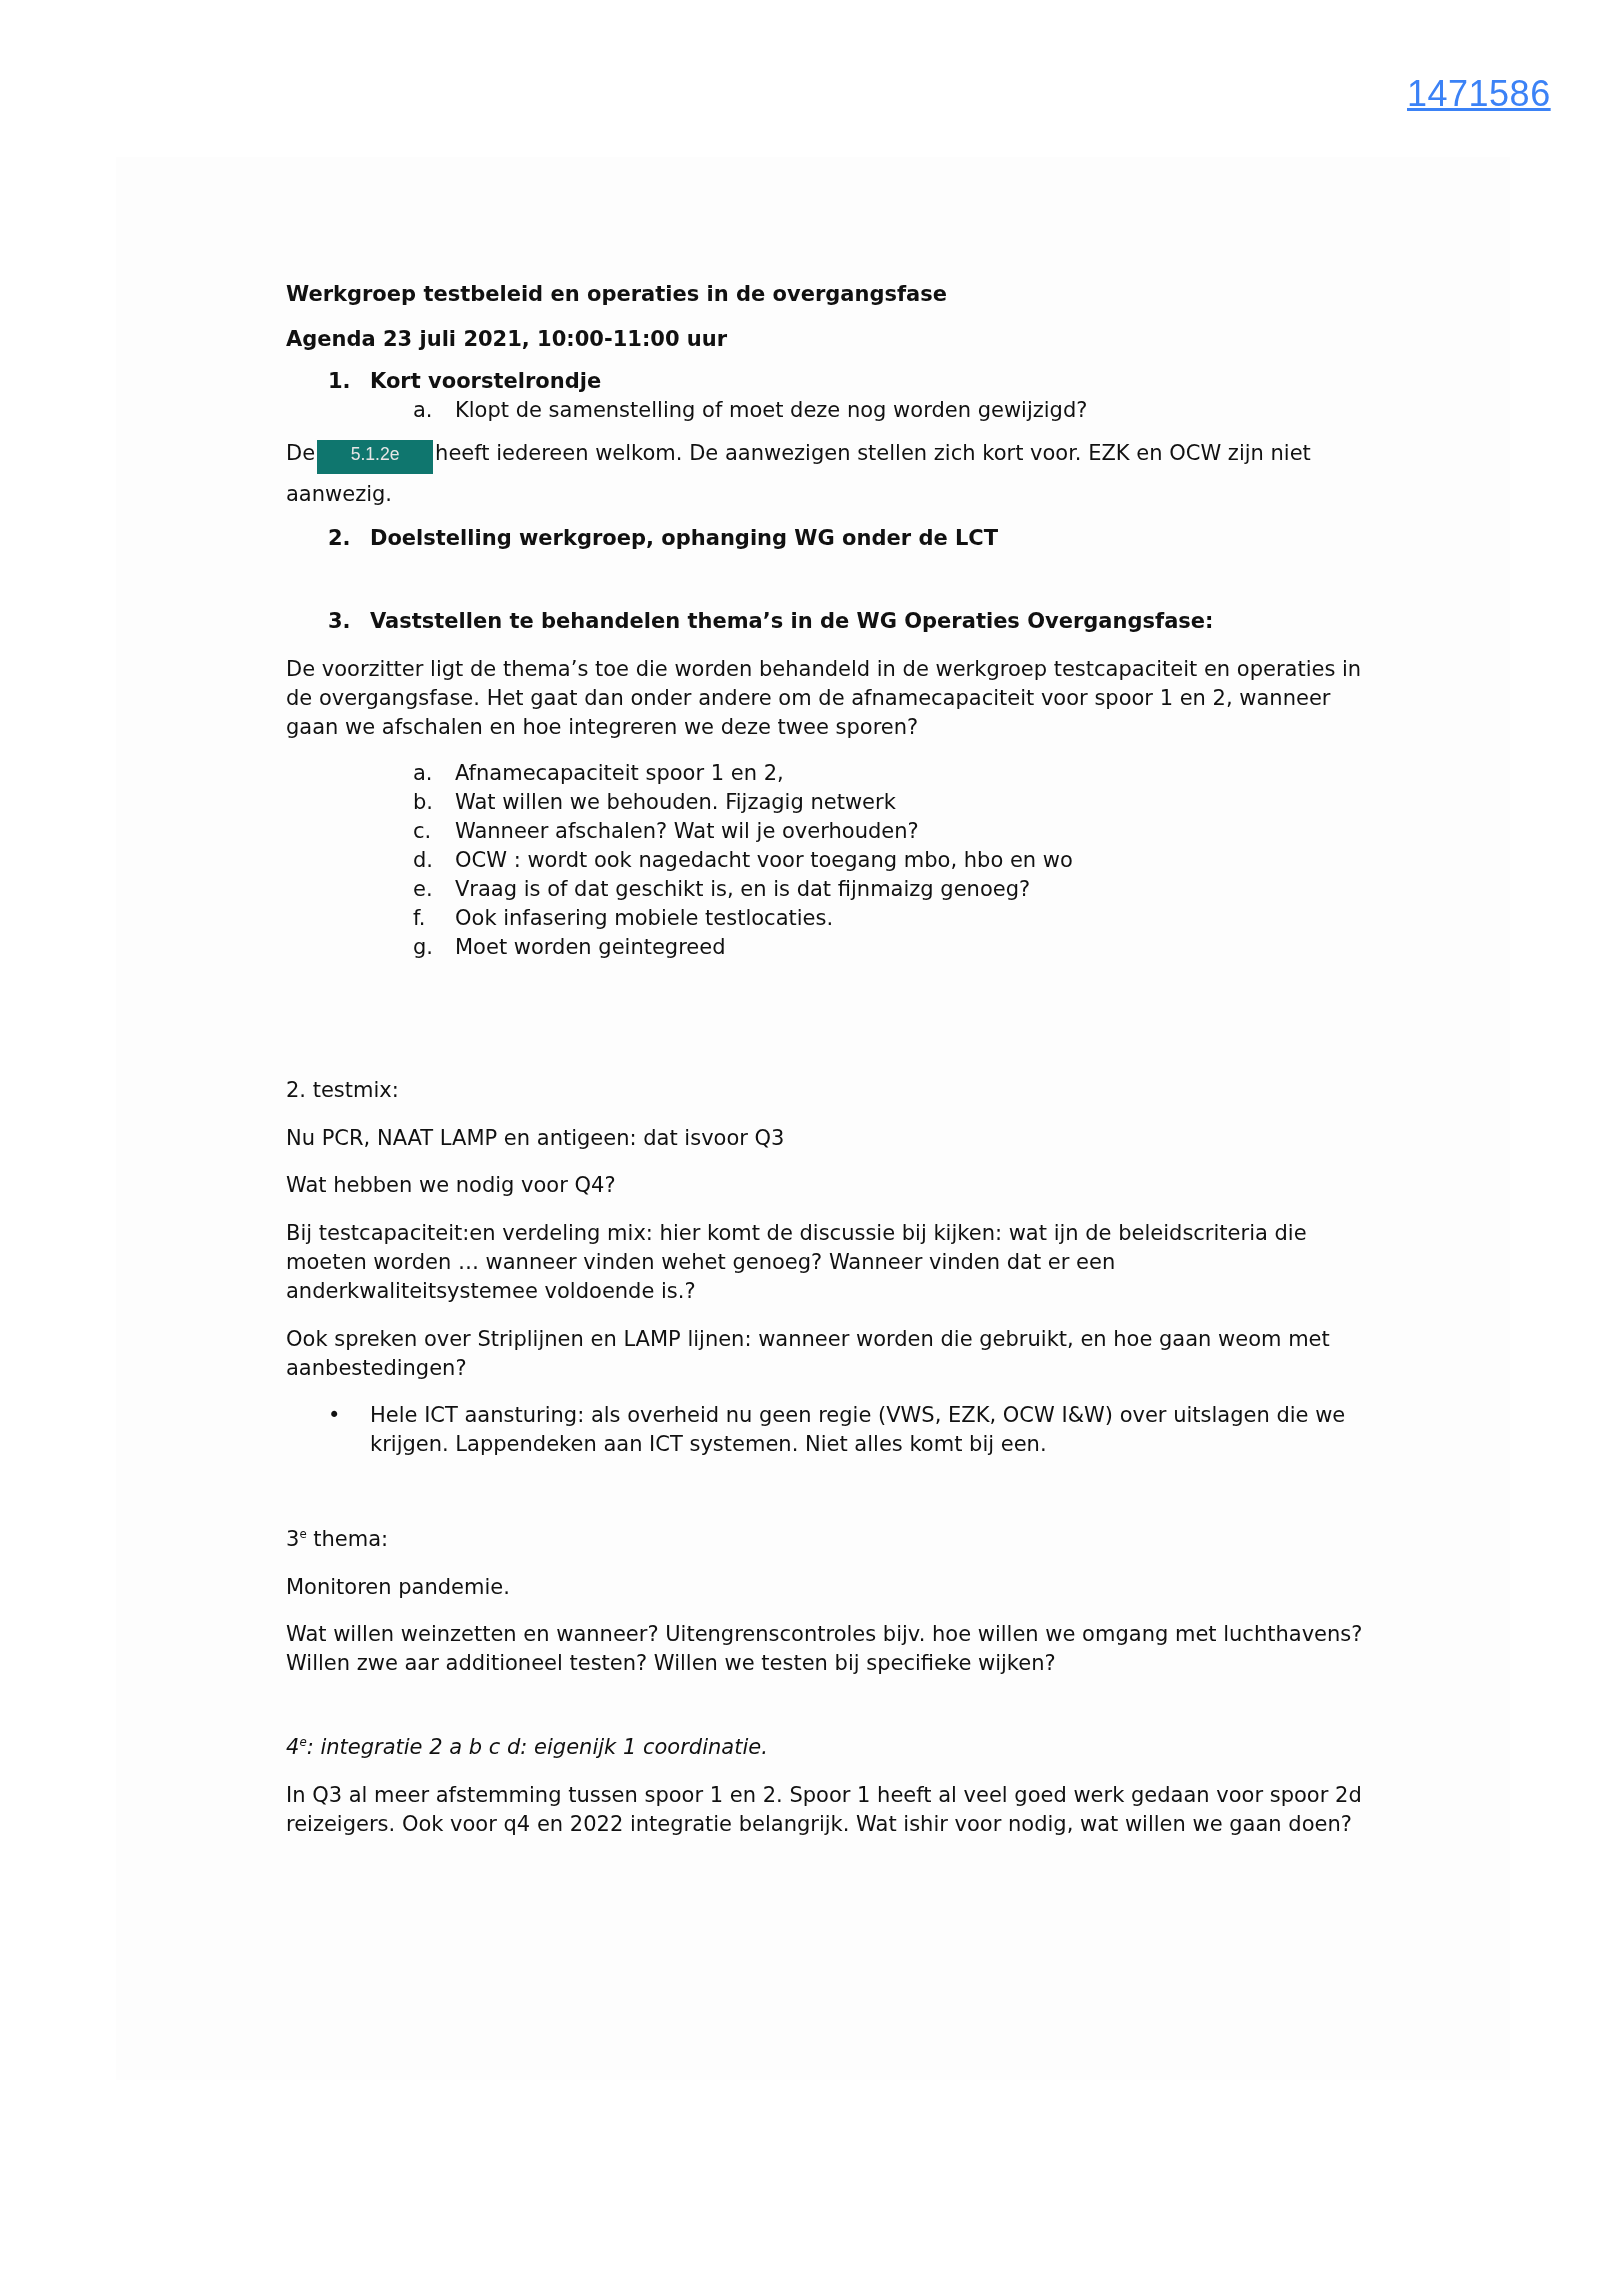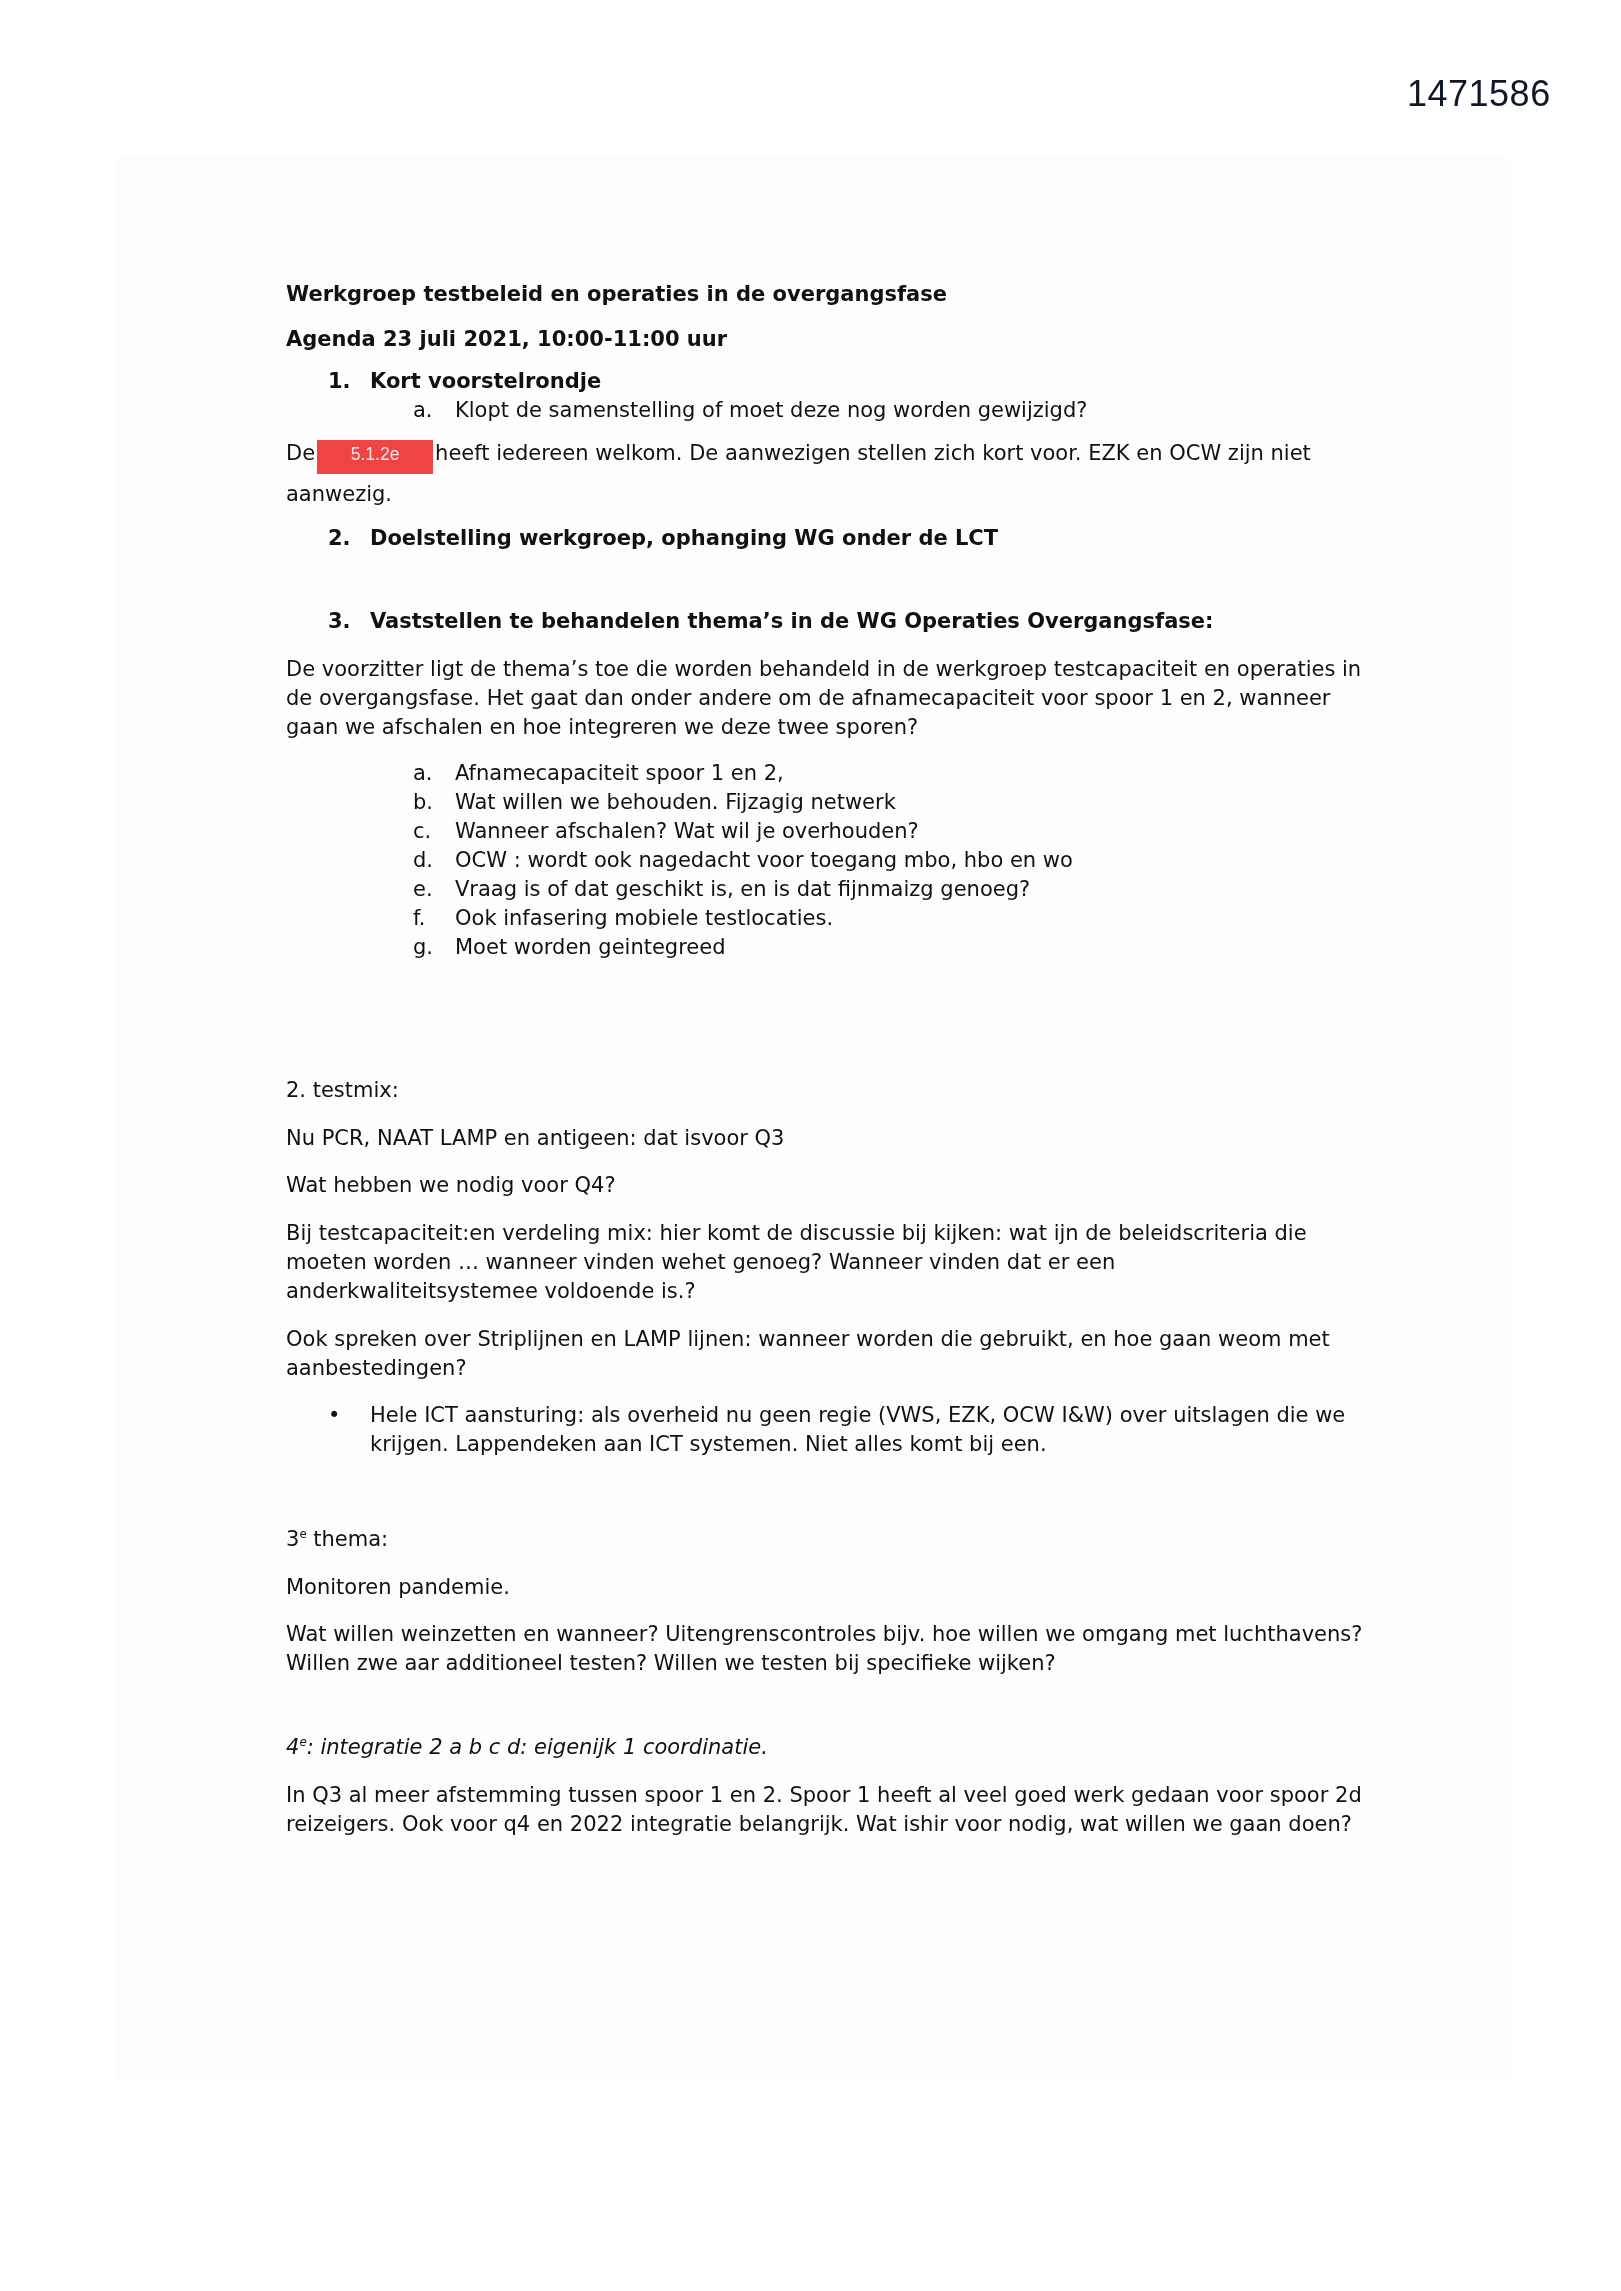--- a/index.html
+++ b/index.html
@@ -2,22 +2,23 @@
 <html><head>
   <meta charset="utf-8">
   <style>
     html, body { margin: 0; padding: 0; background: #ffffff; }
     body {
       width: 1621px; height: 2292px; position: relative; overflow: hidden;
       font-family: "DejaVu Sans", sans-serif; color: #111111;
     }
     .doc-id {
       position: absolute; top: 73px; left: 1407px;
-      font-family: "Liberation Sans", sans-serif; font-size: 36px; color: #0f172a;
+      font-family: "Liberation Sans", sans-serif; font-size: 36px; color: #3b82f6;
       letter-spacing: 0.5px;
+      text-decoration: underline;
     }
     .page-area {
       position: absolute; left: 116px; top: 157px; width: 1394px; height: 1923px;
       background: #fdfdfd;
     }
     .content {
       position: absolute; left: 286px; top: 280px; width: 1078px;
       font-size: 21px; line-height: 29px;
     }
     .title { font-weight: bold; font-size: 21px; margin: 0 0 15.7px 0; }
@@ -25,21 +26,21 @@
     .heading {
       font-weight: bold; margin: 0; padding-left: 42px; position: relative;
     }
     .heading .num { position: absolute; left: 42px; }
     .heading .txt { display: inline-block; padding-left: 42px; }
     .sub-list { margin: 0; padding: 0; list-style: none; }
     .sub-item { position: relative; padding-left: 169px; }
     .sub-item .letter { position: absolute; left: 127px; }
     .para { margin: 0; }
     .redact {
-      display: inline-block; background: #ef4444; color: #e6e6e6;
+      display: inline-block; background: #0f766e; color: #e6e6e6;
       font-family: "Liberation Sans", sans-serif; font-size: 17.6px;
       width: 116px; height: 34px; line-height: 29px; text-align: center;
       vertical-align: -5.9px; margin: 0 2px 0 2px;
       position: relative; top: -5.9px;
     }
     .bullet-item { position: relative; padding-left: 84px; margin: 0; }
     .bullet-item .dot { position: absolute; left: 42px; }
     sup { font-size: 11.8px; line-height: 0; vertical-align: 7.8px; }
   </style>
 </head>

